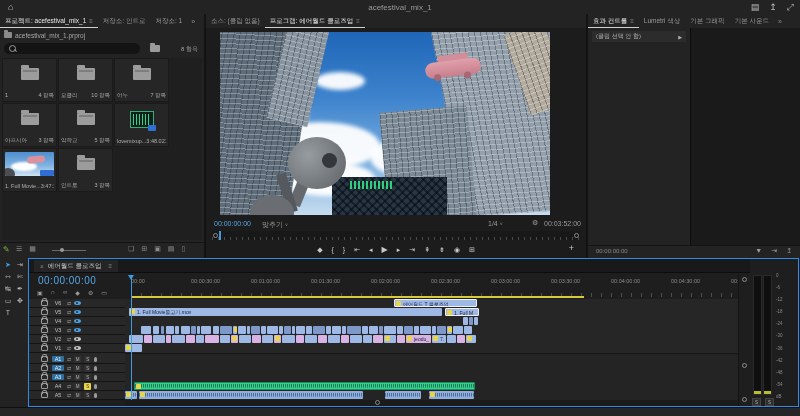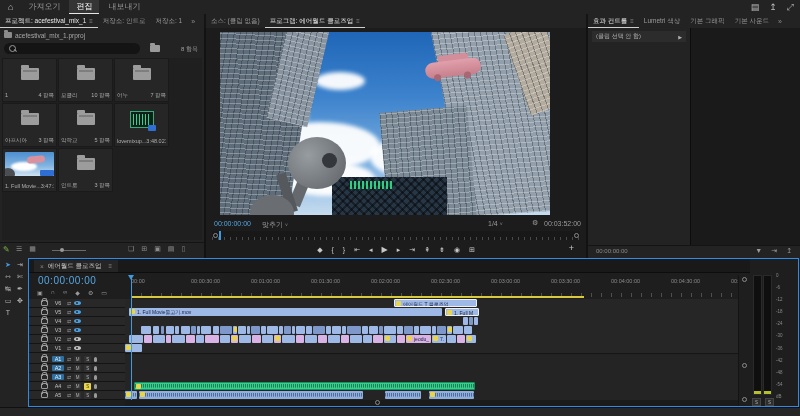--- a/index.html
+++ b/index.html
@@ -148,25 +148,21 @@
   .sbtn{width:7px;height:6px;background:#2e2e2e;border:1px solid #454545;font-size:4.5px;color:#b0b0b0;display:flex;align-items:center;justify-content:center;}
   .bottombar{position:absolute;left:0;top:407px;width:800px;height:9px;background:#262626;border-top:1px solid #101010;}
 </style>
 </head>
 <body>
 
 <div id="app">
 
   <div class="topbar">
     <span class="home">⌂</span>
-    <div id="topmenu" style="display:flex;">
-        <div class="menu-item">가져오기</div>
-        <div class="menu-item active">편집</div>
-        <div class="menu-item">내보내기</div>
-      </div>
+    <div class="app-title">acefestival_mix_1</div>
     <div class="win-icons" id="winicons">
         <span>▤</span>
         <span>↥</span>
         <span>⤢</span>
       </div>
   </div>
 
   <div class="tabrow">
     <div class="tabgroup" id="tabs-left" style="left:0;width:204px;">
         <span class="tab active">프로젝트: acefestival_mix_1<span class="pmenu">≡</span></span>

